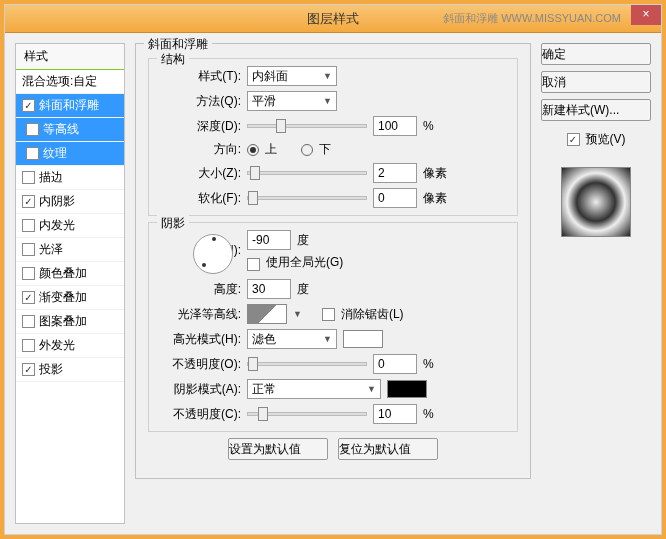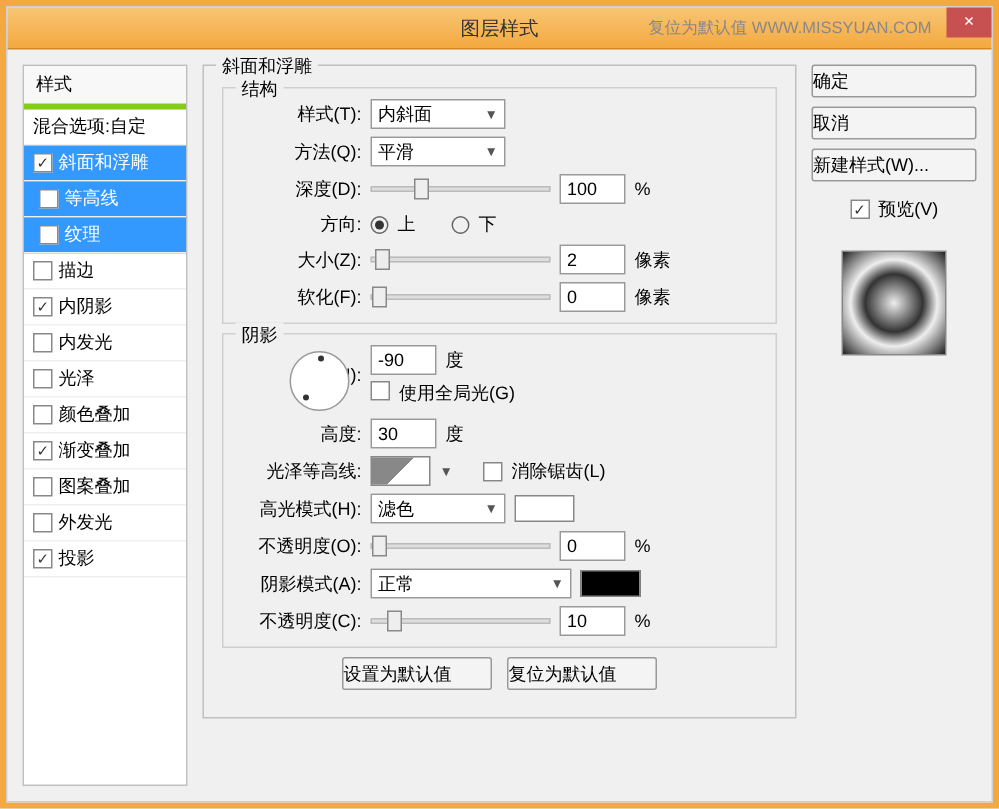--- a/index.html
+++ b/index.html
@@ -4,21 +4,21 @@
 <style>
 *{box-sizing:border-box;margin:0;padding:0;font-family:"Microsoft YaHei","SimSun",sans-serif;font-size:12px}
 body{background:#f4a940;padding:4px;width:666px;height:539px}
 .window{background:#f0f0f0;border:1px solid #d0d0d0;width:100%;height:100%;display:flex;flex-direction:column}
 .titlebar{background:linear-gradient(#f8c574,#f4a940);height:28px;display:flex;align-items:center;position:relative;border-bottom:1px solid #d0882a}
 .title{position:absolute;left:50%;transform:translateX(-50%);font-size:13px;color:#333}
 .watermark{position:absolute;right:40px;font-size:11px;color:#888}
 .close{position:absolute;right:0;top:0;width:30px;height:20px;background:#c75050;color:#fff;text-align:center;line-height:18px;font-size:12px}
 .content{flex:1;display:flex;padding:10px;gap:10px}
 .sidebar{width:110px;border:1px solid #c0c0c0;background:#fff}
-.sbhead{padding:4px 8px;border-bottom:4px solid #84cc16;background:#f8f8f8}
+.sbhead{padding:4px 8px;border-bottom:1px solid #84cc16;background:#f8f8f8}
 .sbitem{padding:3px 6px;display:flex;align-items:center;gap:4px;border-bottom:1px solid #f0f0f0}
 .sbitem.sel{background:#3399ff;color:#fff}
 .sbitem.sub{padding-left:10px}
 .chk{width:13px;height:13px;border:1px solid #888;background:#fff;display:inline-flex;align-items:center;justify-content:center;font-size:10px;color:#333}
 .chk.on::after{content:"✓"}
 .main{flex:1;display:flex;gap:10px}
 .settings{flex:1}
 .fieldset{border:1px solid #c0c0c0;padding:8px 12px 12px;margin-bottom:8px;position:relative}
 .legend{position:absolute;top:-8px;left:8px;background:#f0f0f0;padding:0 4px;font-size:12px}
 .subgroup{border:1px solid #d0d0d0;padding:2px 14px;margin-top:6px;position:relative}
@@ -41,21 +41,21 @@
 .preview{width:70px;height:70px;border:1px solid #888;background:radial-gradient(circle at 50% 50%,#eee 0%,#333 40%,#eee 60%,#222 100%);margin:8px auto}
 .footer{display:flex;justify-content:center;gap:10px;padding:6px 0}
 .footer .btn{width:100px}
 </style>
 </head>
 <body>
 
 <div class="window">
  <div class="titlebar">
   <span class="title">图层样式</span>
-  <span class="watermark">复位为默认值  WWW.MISSYUAN.COM</span>
+  <span class="watermark">斜面和浮雕  WWW.MISSYUAN.COM</span>
   <div class="close">×</div>
  </div>
  <div class="content">
   <div class="sidebar">
    <div class="sbhead">样式</div>
    <div class="sbitem">
           <span>混合选项:自定</span>
         </div>
    <div id="sbitems">
           <div class="sbitem sel">
@@ -171,21 +171,21 @@
       <span class="sublegend">阴影</span>
       <div class="row">
                 <span class="lbl">角度(N):</span>
        <div style="display:flex;flex-direction:column;gap:4px">
         <div style="display:flex;align-items:center;gap:6px">
                     <div class="num">
                       <span>-90</span>
                     </div>
                     <span>度</span>
                   </div>
-        <div style="display:flex;align-items:flex-start;gap:6px">
+        <div style="display:flex;align-items:flex-end;gap:6px">
                     <span class="chk"></span>
                     <span>使用全局光(G)</span>
                   </div>
        </div>
       </div>
       <div class="row" style="margin-top:-42px">
                 <span class="lbl"></span>
                 <div class="angle" style="margin-left:-54px">
                   <div class="dot" style="left:18px;top:2px"></div>
                   <div class="dot" style="left:8px;top:28px"></div>

